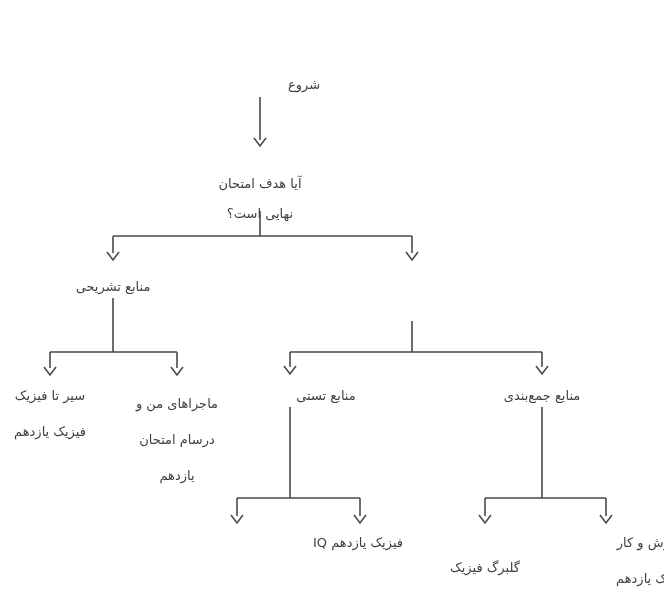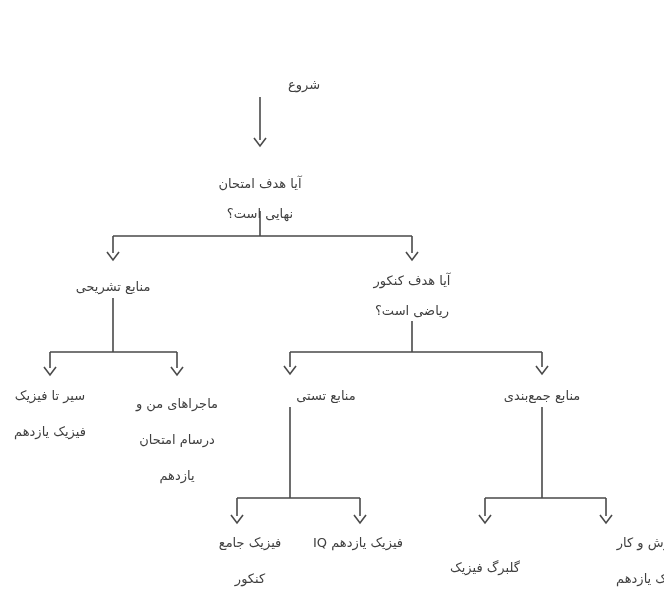--- a/index.html
+++ b/index.html
@@ -98,48 +98,40 @@
 
   <div class="node gap-sm" style="left:260px; top:176px;">
     <div class="line">آیا هدف امتحان</div>
     <div class="line">نهایی است؟</div>
   </div>
 
   <div class="node" style="left:113px; top:279px;">
     <div class="line">منابع تشریحی</div>
   </div>
 
-  <div class="node gap-sm" style="left:412px; top:273px;">
-    <div class="line">آیا هدف کنکور</div>
-    <div class="line">ریاضی است؟</div>
-  </div>
 
   <div class="node gap-lg" style="left:50px; top:388px;">
     <div class="line">سیر تا فیزیک</div>
     <div class="line">فیزیک یازدهم</div>
   </div>
 
   <div class="node gap-lg" style="left:177px; top:396px;">
     <div class="line">ماجراهای من و</div>
     <div class="line">درسام امتحان</div>
     <div class="line">یازدهم</div>
   </div>
 
   <div class="node" style="left:290px; top:388px;margin-left:36px;">
     <div class="line">منابع تستی</div>
   </div>
 
   <div class="node" style="left:542px; top:388px;text-align:right;">
     <div class="line">منابع جمع‌بندی</div>
   </div>
 
-  <div class="node gap-lg" style="left:250px; top:535px;">
-    <div class="line">فیزیک جامع</div>
-    <div class="line">کنکور</div>
-  </div>
 
   <div class="node" style="left:358px; top:535px;">
     <div class="line">فیزیک یازدهم IQ</div>
   </div>
 
   <div class="node gap-lg" style="left:485px; top:560px;">
     <div class="line">گلبرگ فیزیک</div>
     <div class="line">یازدهم</div>
   </div>
 

